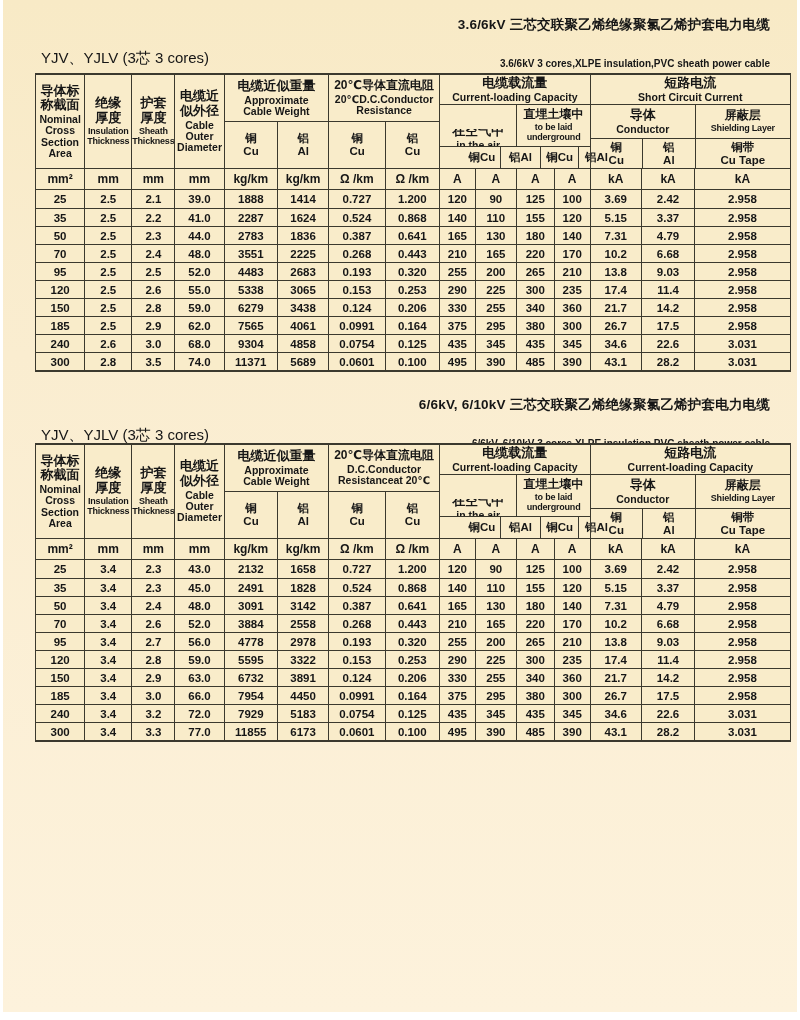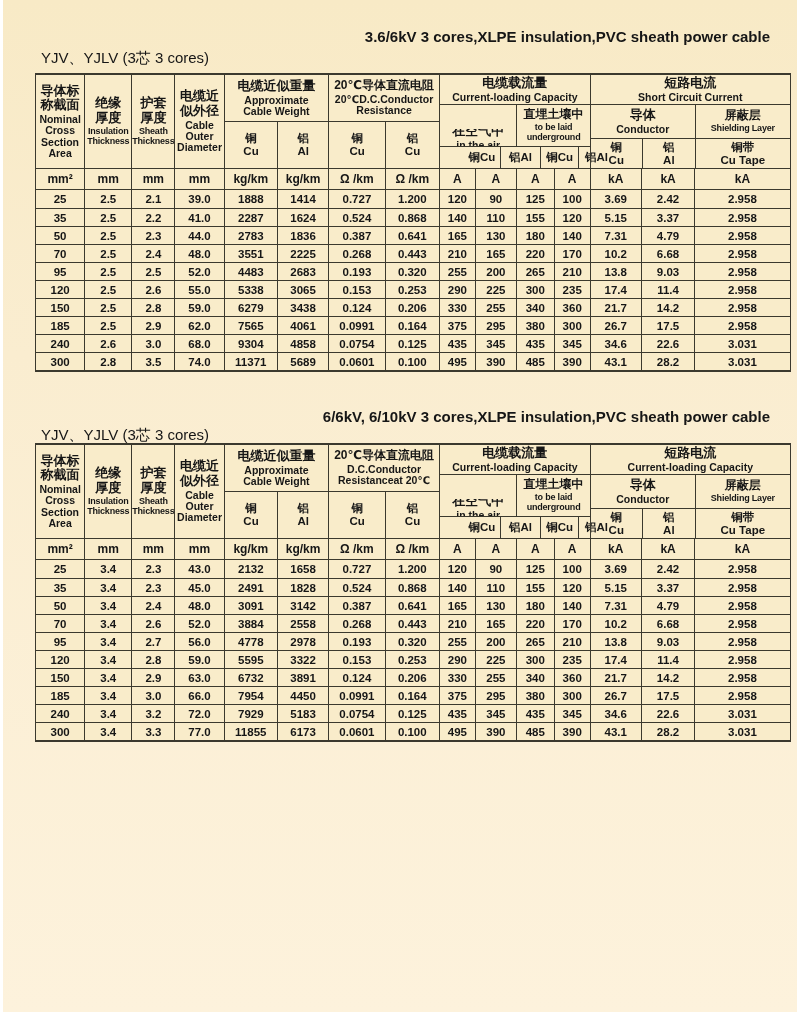--- a/index.html
+++ b/index.html
@@ -17,21 +17,21 @@
     position:absolute;left:3px;top:0;width:794px;height:1012px;
     background:linear-gradient(180deg,#f8eac6 0%,#faedd0 35%,#fdf2dc 100%);
   }
   .sec{position:absolute;left:32px;width:735px;height:370px;}
   .sec1{top:0;}
   .sec2{top:370px;}
   .titles{position:absolute;right:0;text-align:right;}
   .sec1 .titles{top:16px;}
   .sec2 .titles{top:26px;}
   .title-zh{font-size:13.5px;font-weight:700;letter-spacing:.2px;}
-  .title-en{font-size:15px;font-weight:700;margin-top:12px;}
+  .title-en{font-size:10px;font-weight:700;margin-top:24px;}
   .model{position:absolute;left:6px;font-size:15px;font-weight:400;}
   .sec1 .model{top:49px;}
   .sec2 .model{top:56px;}
   .table-mount{position:absolute;left:0;top:73px;width:735px;}
 
   .cable-table{
     width:756px;border:solid var(--bc);border-width:2px 1px;
     background:var(--cream);box-sizing:border-box;
   }
   .cable-table *{box-sizing:border-box;}
@@ -74,20 +74,21 @@
   .cs1{width:23.81%;} .cs2{width:27.21%;} .cs3{width:25.17%;} .cs4{width:23.81%;}
   .sa{width:52.31%;}  .sb{width:47.69%;}
   .ss1{width:25.64%;} .ss2{width:26.67%;} .ss3{width:47.69%;}
 </style>
 </head>
 <body>
 
 <div class="page">
   <section class="sec sec1">
     <div class="titles">
+      <div class="title-zh">3.6/6kV 三芯交联聚乙烯绝缘聚氯乙烯护套电力电缆</div>
       <div class="title-en">3.6/6kV 3 cores,XLPE insulation,PVC sheath power cable</div>
     </div>
     <div class="model">YJV、YJLV (3芯 3 cores)</div>
     <div id="table-mount-0" class="table-mount">
   <div class="cable-table">
     <div class="thead">
       <div class="hcell c1">
         <div class="zh">导体标
 称截面</div>
         <div class="en">Nominal
@@ -398,20 +399,21 @@
               <div class="tcell c13">43.1</div>
               <div class="tcell c14">28.2</div>
               <div class="tcell c15">3.031</div>
             </div>
           </div>
   </div>
 </div>
   </section>
   <section class="sec sec2">
     <div class="titles">
+      <div class="title-zh">6/6kV, 6/10kV 三芯交联聚乙烯绝缘聚氯乙烯护套电力电缆</div>
       <div class="title-en">6/6kV, 6/10kV 3 cores,XLPE insulation,PVC sheath power cable</div>
     </div>
     <div class="model">YJV、YJLV (3芯 3 cores)</div>
     <div id="table-mount-1" class="table-mount">
   <div class="cable-table">
     <div class="thead">
       <div class="hcell c1">
         <div class="zh">导体标
 称截面</div>
         <div class="en">Nominal

